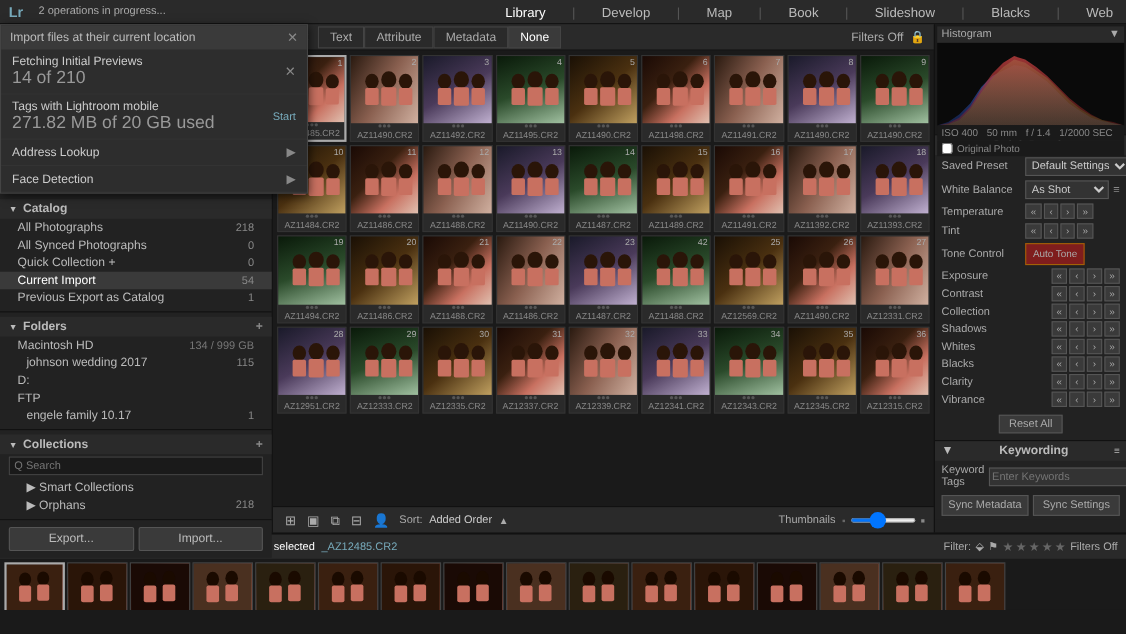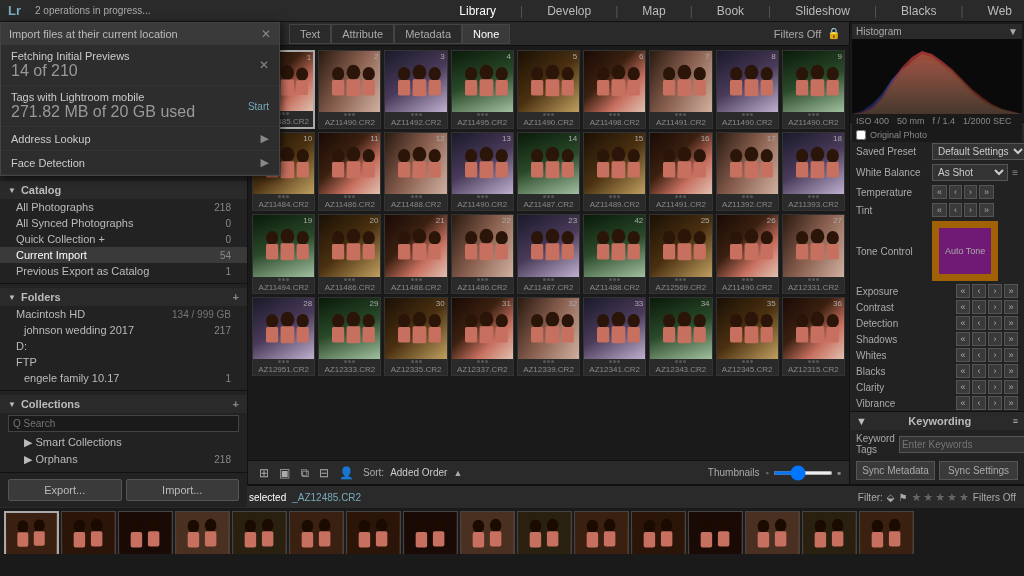--- a/index.html
+++ b/index.html
@@ -100,21 +100,21 @@
     .qd-row { display: flex; align-items: center; padding: 2px 6px; gap: 4px; }
     .qd-label { font-size: 10px; color: #aaa; width: 72px; flex-shrink: 0; }
     .qd-select { background: #333; border: 1px solid #555; color: #ccc; font-size: 10px; flex: 1; padding: 1px; }
     .qd-buttons { display: flex; gap: 2px; }
     .qd-btn { background: #3a3a3a; border: 1px solid #555; color: #aaa; font-size: 9px; padding: 1px 4px; cursor: pointer; }
 
     .tone-row { display: flex; align-items: center; padding: 1px 6px; gap: 2px; }
     .tone-label { font-size: 10px; color: #aaa; width: 55px; flex-shrink: 0; }
     .tone-btns { display: flex; gap: 2px; margin-left: auto; }
     .tone-btn { background: #3a3a3a; border: 1px solid #555; color: #aaa; font-size: 9px; padding: 1px 3px; cursor: pointer; min-width: 14px; text-align: center; }
-    .auto-tone-btn { background: #701a75; border: 7px solid #a16207; color: #aaa; font-size: 9px; padding: 18px 6px; cursor: pointer; }
+    .auto-tone-btn { background: #7f1d1d; border: 1px solid #a16207; color: #aaa; font-size: 9px; padding: 4px 6px; cursor: pointer; }
 
     .reset-btn { background: #3a3a3a; border: 1px solid #555; color: #aaa; font-size: 10px; padding: 2px 8px; cursor: pointer; margin: 3px auto; display: block; }
 
     
     .kw-section { background: #222; }
     .kw-header { display: flex; align-items: center; justify-content: space-between; padding: 3px 6px; background: #2a2a2a; font-size: 11px; color: #bbb; font-weight: bold; cursor: pointer; border-top: 1px solid #111; }
     .kw-row { padding: 3px 6px; display: flex; gap: 4px; align-items: center; }
     .kw-label { font-size: 10px; color: #aaa; width: 60px; }
     .kw-input { background: #333; border: 1px solid #555; color: #ccc; font-size: 10px; flex: 1; padding: 2px; }
     .kw-sync-row { display: flex; gap: 4px; padding: 3px 6px; }
@@ -253,21 +253,21 @@
         <span class="triangle">▼</span>
         <span>Folders</span>
         <span style="margin-left:auto;color:#888;font-size:11px;">+</span>
       </div>
       <div class="folder-item">
         <span>Macintosh HD</span>
         <span class="disk-info">134 / 999 GB</span>
       </div>
       <div class="folder-item" style="padding-left:24px;">
         <span>johnson wedding 2017</span>
-        <span class="count">217</span>
+        <span class="count">115</span>
       </div>
       <div class="folder-item">
         <span>D:</span>
       </div>
       <div class="folder-item">
         <span>FTP</span>
       </div>
       <div class="folder-item" style="padding-left:24px;">
         <span>engele family 10.17</span>
         <span class="count">1</span>
@@ -1156,21 +1156,21 @@
       <div class="tone-row">
         <span class="tone-label">Contrast</span>
         <div class="tone-btns">
           <button class="tone-btn">«</button>
           <button class="tone-btn">‹</button>
           <button class="tone-btn">›</button>
           <button class="tone-btn">»</button>
         </div>
       </div>
       <div class="tone-row">
-        <span class="tone-label">Detection</span>
+        <span class="tone-label">Collection</span>
         <div class="tone-btns">
           <button class="tone-btn">«</button>
           <button class="tone-btn">‹</button>
           <button class="tone-btn">›</button>
           <button class="tone-btn">»</button>
         </div>
       </div>
       <div class="tone-row">
         <span class="tone-label">Shadows</span>
         <div class="tone-btns">
@@ -1208,20 +1208,23 @@
         </div>
       </div>
       <div class="tone-row">
         <span class="tone-label">Vibrance</span>
         <div class="tone-btns">
           <button class="tone-btn">«</button>
           <button class="tone-btn">‹</button>
           <button class="tone-btn">›</button>
           <button class="tone-btn">»</button>
         </div>
+      </div>
+      <div style="text-align:center;padding:3px;">
+        <button class="reset-btn">Reset All</button>
       </div>
     </div>
 
     <div class="kw-section">
       <div class="kw-header">
         <span>▼</span>
         <span>Keywording</span>
         <span style="font-size:9px;">≡</span>
       </div>
       <div class="kw-row">

